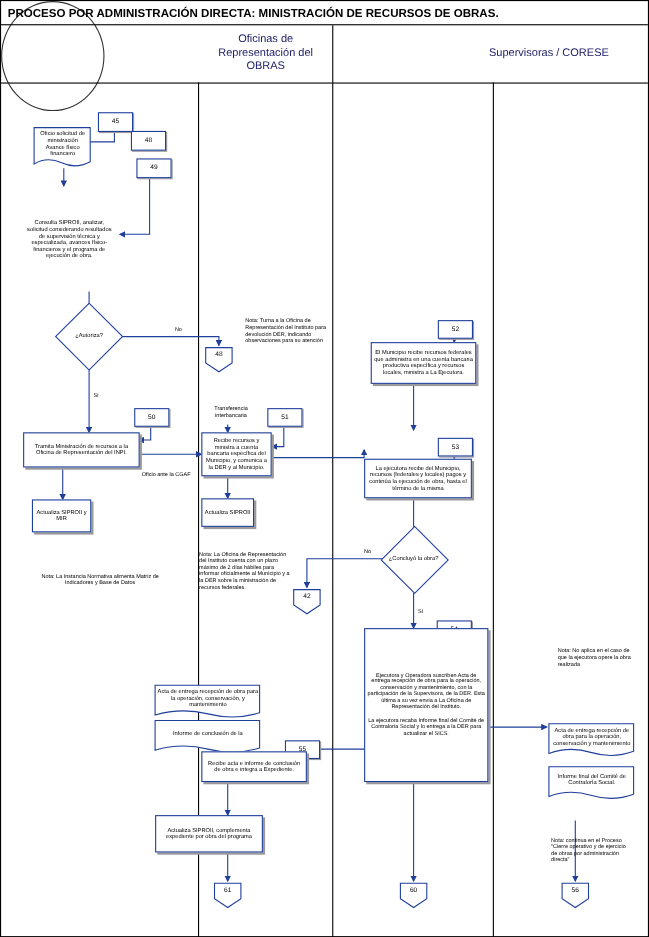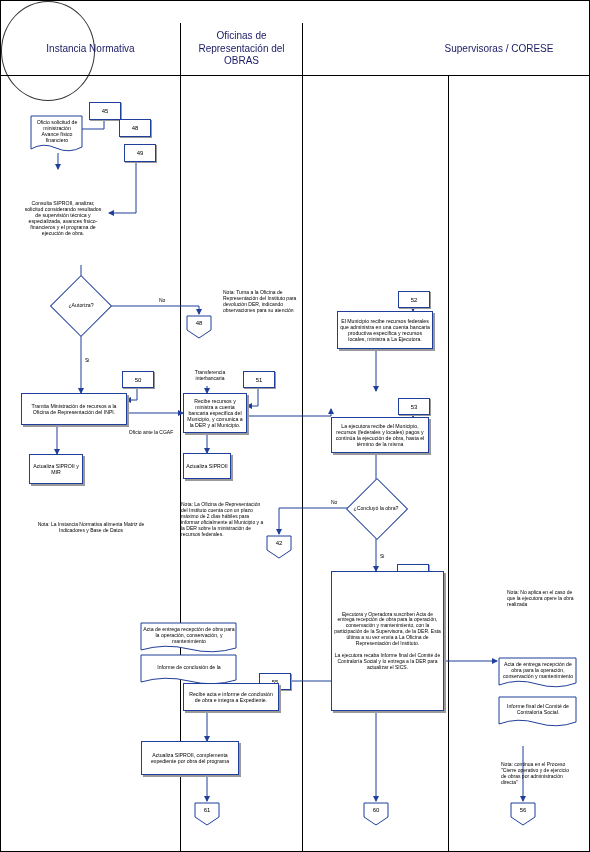--- a/index.html
+++ b/index.html
@@ -26,22 +26,22 @@
   .doc{position:absolute;}
   .pent{position:absolute;}
   .txtoverlay{position:absolute;font-size:5.2px;color:#000;line-height:1.18;text-align:center;
               display:flex;align-items:center;justify-content:center;padding:2px;box-sizing:border-box;}
 </style>
 </head>
 <body>
 
 <div id="page">
 
-
-  <div class="colhead" style="left:0;width:180px;border-left:none;">Instancia Normativa</div>
+  <div class="title">PROCESO POR ADMINISTRACIÓN DIRECTA: MINISTRACIÓN DE RECURSOS DE OBRAS.</div>
+
   <div class="colhead" style="left:180px;width:122px;">Oficinas de Representación del OBRAS</div>
   <div class="colhead" style="left:428px;width:140px;border-right:none;">Supervisoras / CORESE</div>
 
   <div class="hsep"></div>
 
   <div class="colbody" style="left:0;width:180px;"></div>
   <div class="colbody" style="left:180px;width:122px;"></div>
   <div class="colbody" style="left:302px;width:146px;"></div>
   <div class="colbody" style="left:448px;width:140px;border-right:none;"></div>
 

